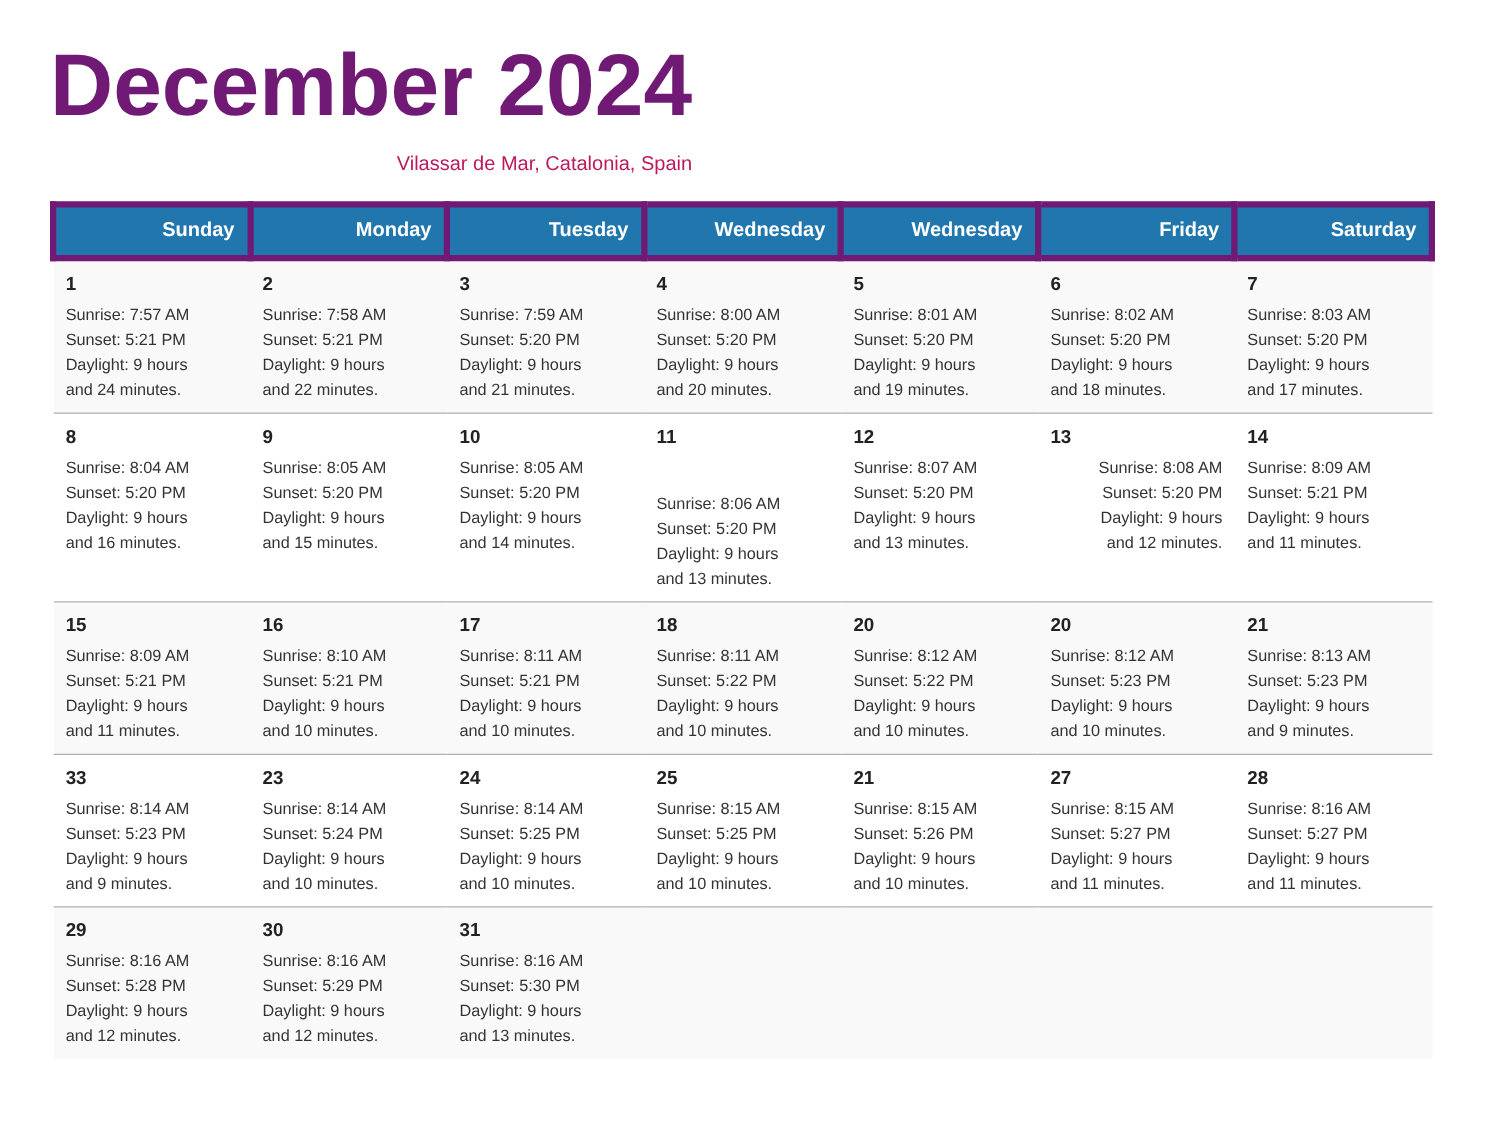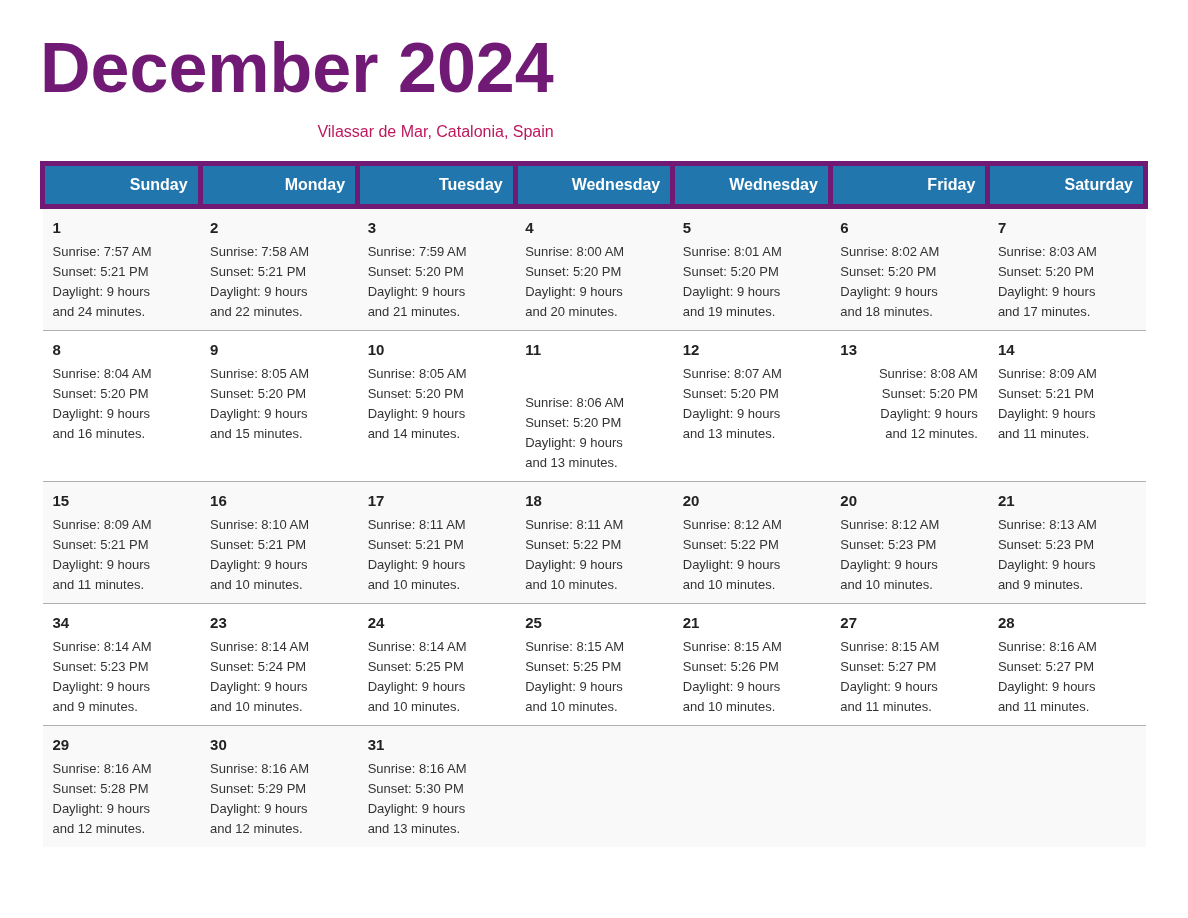--- a/index.html
+++ b/index.html
@@ -277,21 +277,21 @@
         <td>
           <span class="day-number">21</span>
           <div class="day-info" style="white-space: pre-line;">Sunrise: 8:13 AM
 Sunset: 5:23 PM
 Daylight: 9 hours
 and 9 minutes.</div>
         </td>
       </tr>
       <tr class="row-week-alt">
         <td>
-          <span class="day-number">34</span>
+          <span class="day-number">33</span>
           <div class="day-info" style="white-space: pre-line;">Sunrise: 8:14 AM
 Sunset: 5:23 PM
 Daylight: 9 hours
 and 9 minutes.</div>
         </td>
         <td>
           <span class="day-number">23</span>
           <div class="day-info" style="white-space: pre-line;">Sunrise: 8:14 AM
 Sunset: 5:24 PM
 Daylight: 9 hours

